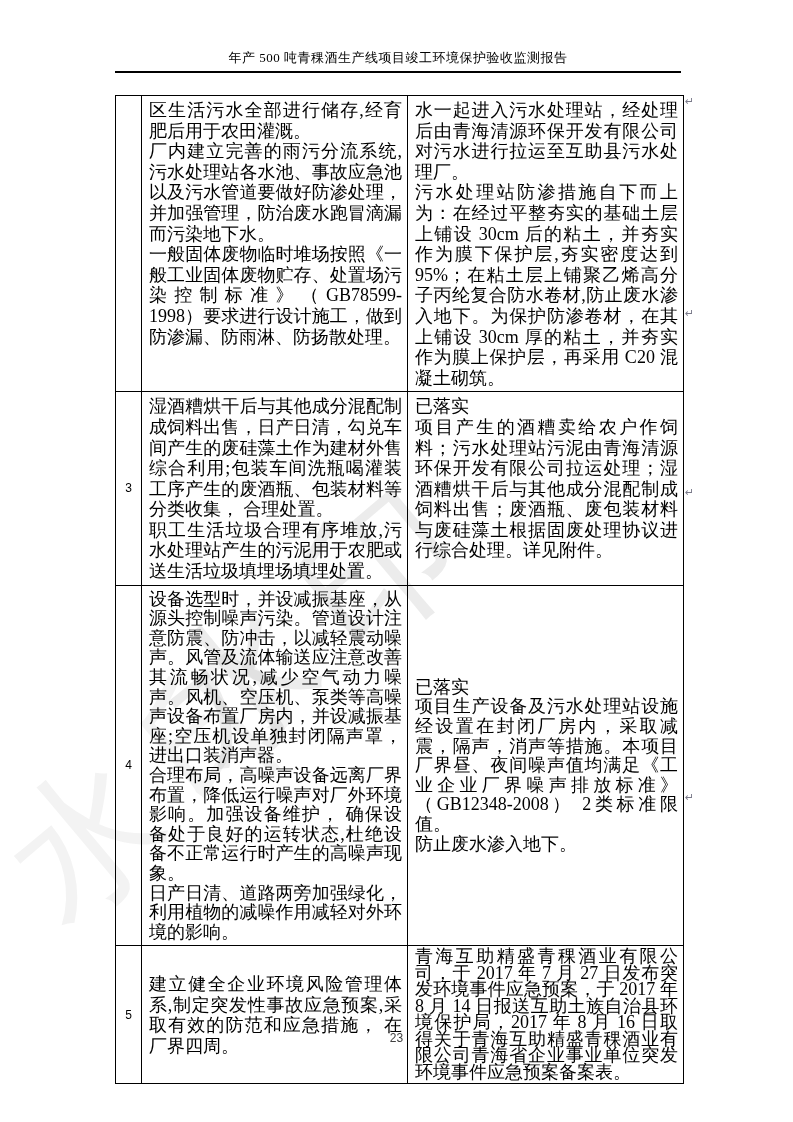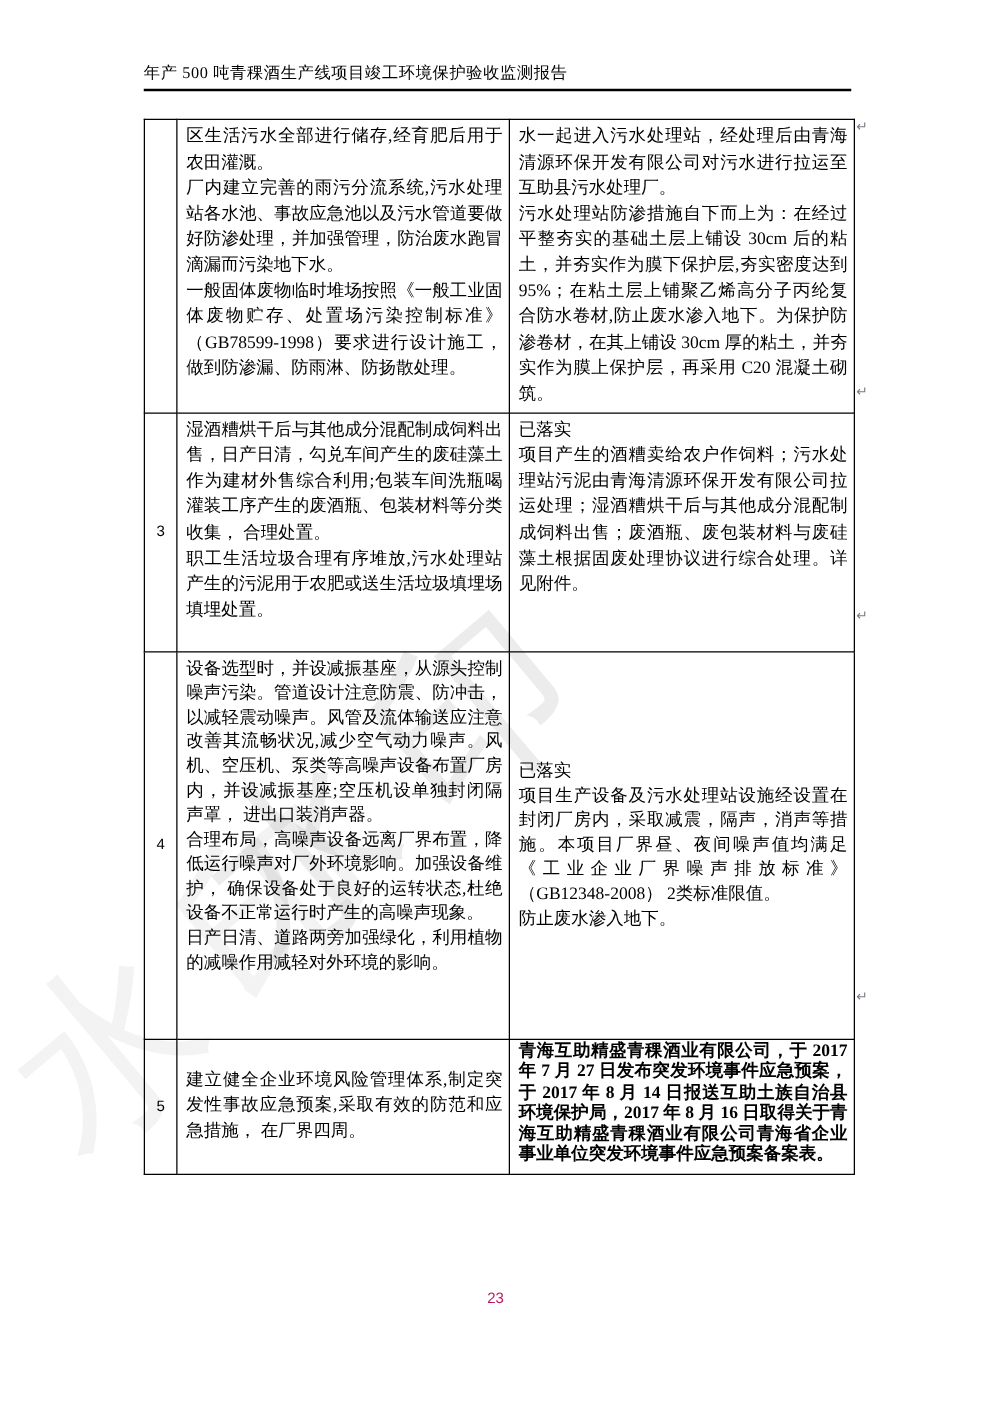--- a/index.html
+++ b/index.html
@@ -6,54 +6,54 @@
   .page{
     position:relative;
     width:793px;height:1122px;
     background:#ffffff;
     font-family:"Liberation Serif","DejaVu Serif",serif;
     color:#000;
     overflow:hidden;
   }
   .doc-title{
     position:absolute;top:49px;left:115px;width:566px;
-    text-align:left;font-size:13px;letter-spacing:0.5px;
+    text-align:center;font-size:13px;letter-spacing:0.5px;
     white-space:nowrap;
   }
   .title-rule{
     position:absolute;top:71px;left:115px;width:566px;
     border-top:2px solid #000;height:0;
   }
   table.v-table{
     position:absolute;top:95px;left:115px;
     width:568px;border-collapse:collapse;table-layout:fixed;
   }
   .v-table td{
     border:1px solid #000;
     vertical-align:top;
     padding:4px 5px 3px 7px;
-    font-size:14px;line-height:20.6px;
+    font-size:18px;line-height:20.6px;
     text-align:justify;
     overflow:hidden;
   }
   .v-table td p{margin:0;}
   .num-cell{
     text-align:center !important;
     vertical-align:middle !important;
     font-size:12px !important;
     padding:0 !important;
     font-family:"Liberation Sans","DejaVu Sans",sans-serif;
   }
   tr.r1 td{height:212px;}
   tr.r2 td{height:183px;}
   tr.r3 td{height:302px;}
   tr.r4 td{height:100px;}
   tr.r3 td{line-height:19.6px;}
   .v-middle{vertical-align:middle !important;}
-  .tight{line-height:16.5px !important;padding-top:2px !important;font-weight:bold;}
+  .tight{line-height:16.5px !important;padding-top:2px !important;}
   .status{font-weight:normal;}
   .watermark{
     position:absolute;
     font-family:"Liberation Sans","DejaVu Sans",sans-serif;
     transform:rotate(-40deg);
     transform-origin:left bottom;
     white-space:nowrap;
     pointer-events:none;
     user-select:none;
   }
@@ -68,21 +68,21 @@
     color:rgba(40,40,40,0.055);
   }
   .row-end-mark{
     position:absolute;left:685px;
     font-size:11px;color:#7a7a8a;
     font-family:"DejaVu Sans",sans-serif;
   }
   .m1{top:95px;} .m2{top:307px;} .m3{top:486px;} .m4{top:791px;}
   .page-number{
     position:absolute;top:1031px;left:0;width:793px;
-    text-align:center;font-size:12px;color:#be185d;
+    text-align:center;font-size:12px;color:#404040;
     font-family:"Liberation Sans","DejaVu Sans",sans-serif;
   }
 </style>
 </head>
 <body>
 
 <div class="page">
 
   <div class="watermark wm-echo">水印</div>
   <div class="watermark wm-main">水印</div>

